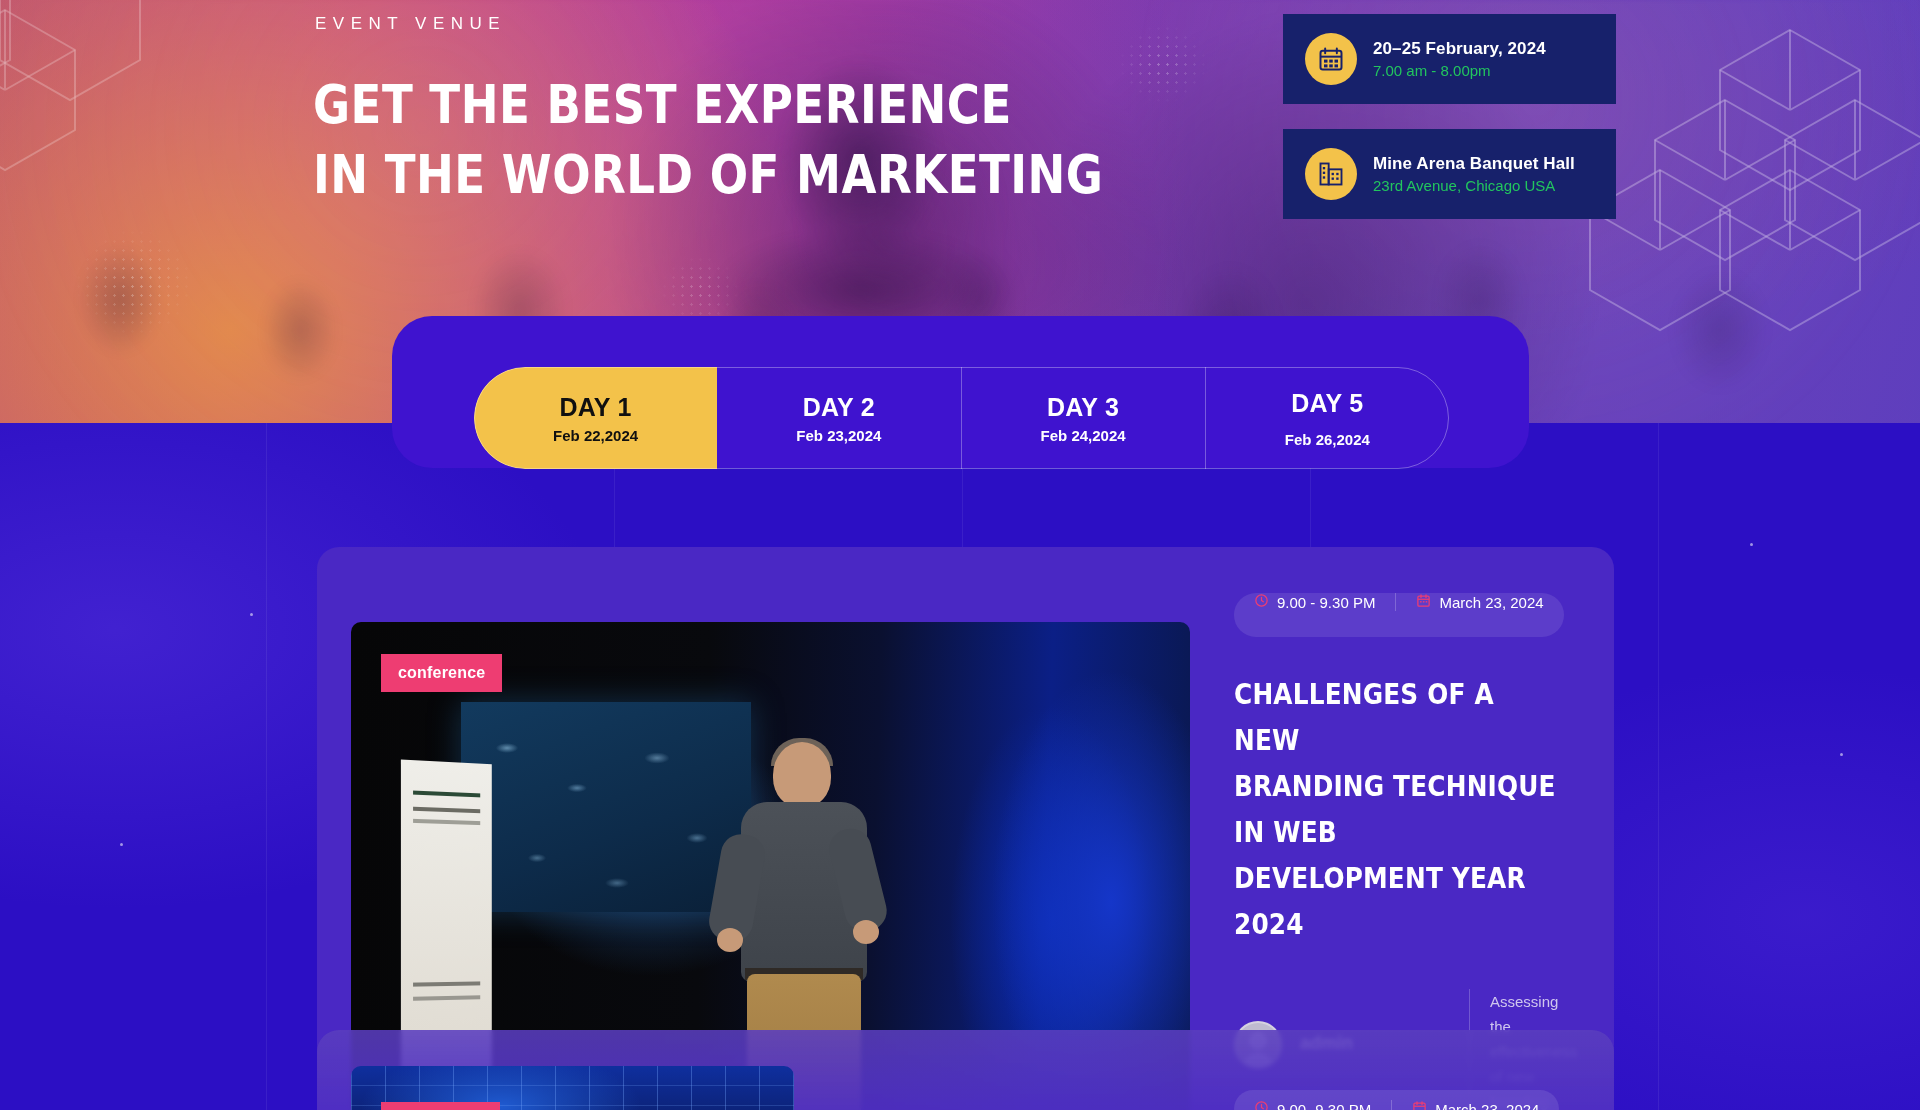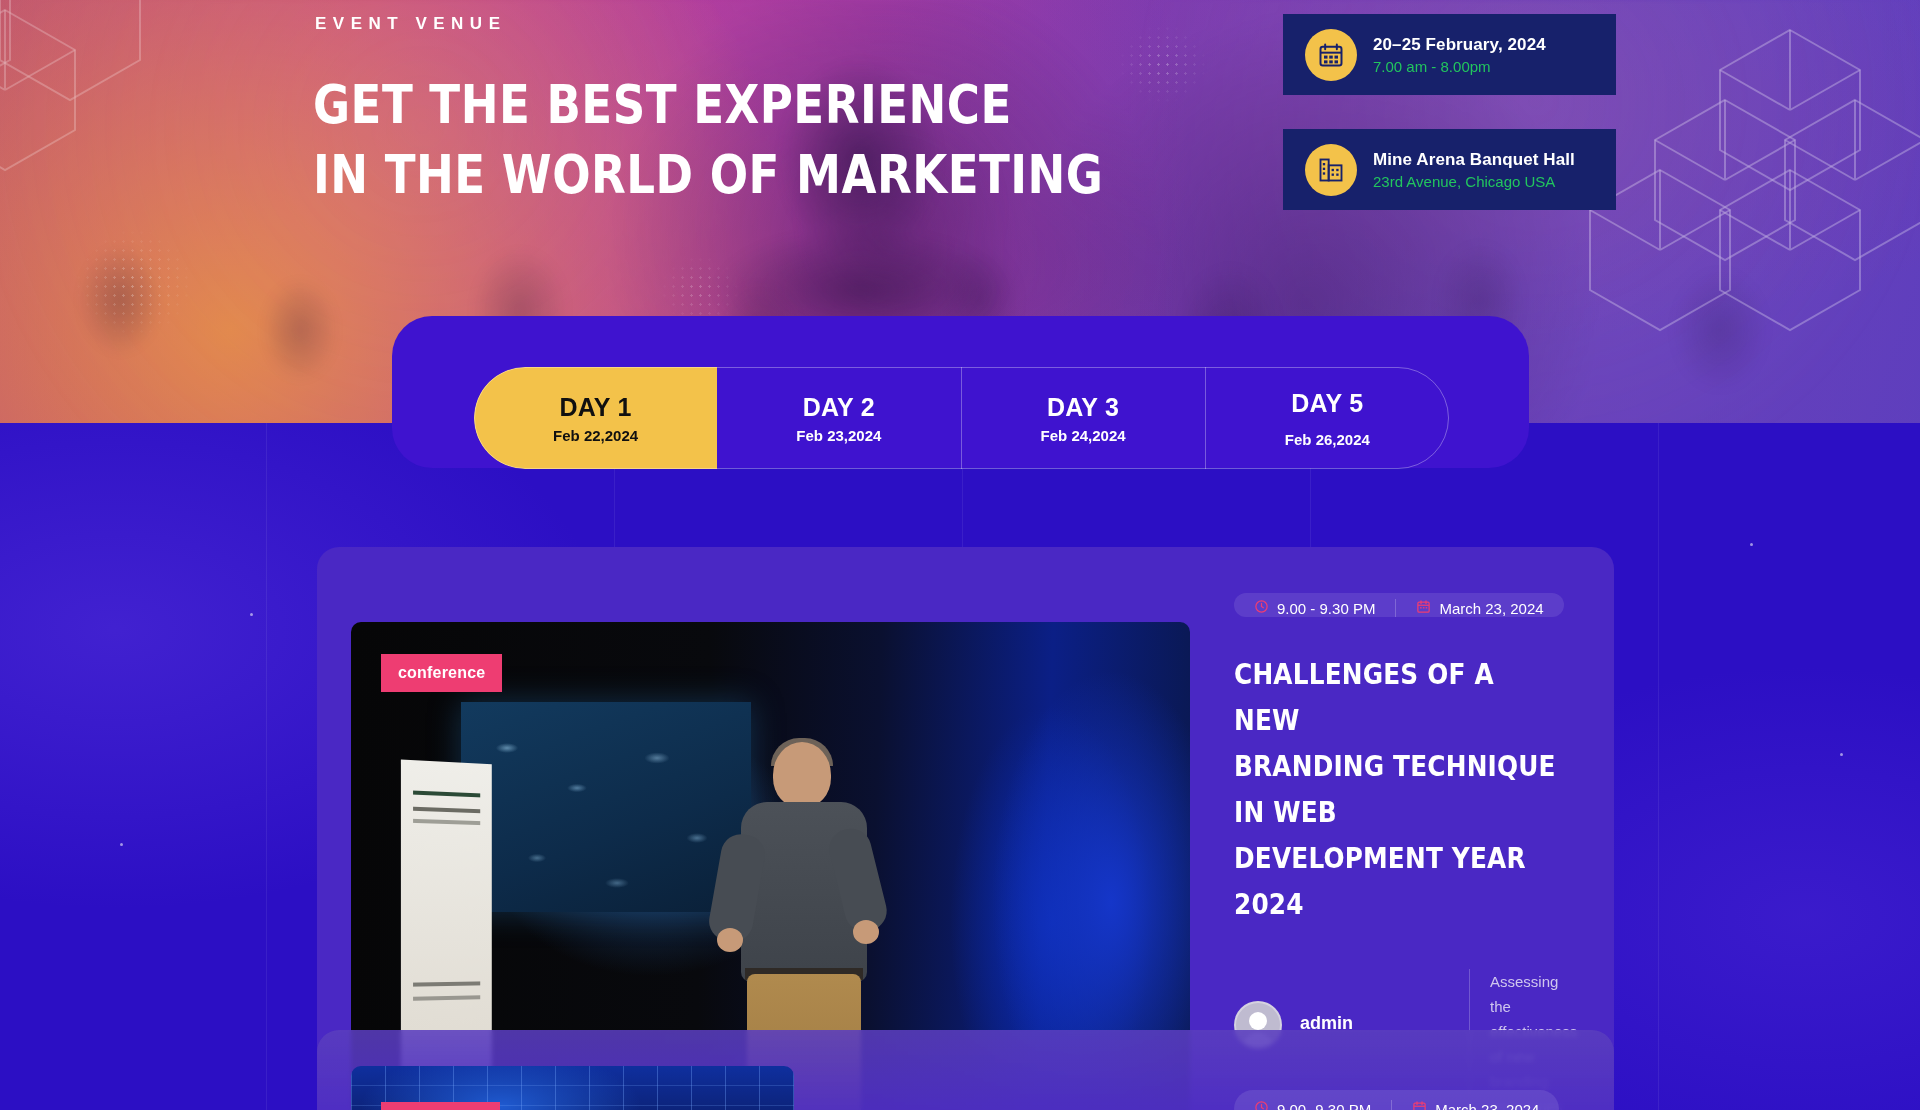--- a/index.html
+++ b/index.html
@@ -66,36 +66,36 @@
     background-size:9px 9px;
     -webkit-mask-image:radial-gradient(ellipse at center, #000 10%, transparent 70%);
             mask-image:radial-gradient(ellipse at center, #000 10%, transparent 70%);
   }
   .dots-a{ left:74px; top:228px; }
   .dots-b{ left:1118px; top:24px; width:90px; height:80px; }
   .dots-c{ left:660px; top:255px; width:80px; height:70px; opacity:.28;}
 
   .eyebrow{
     position:absolute; left:315px; top:14px;
-    color:#ffffff; font-size:17px; font-weight:700;
+    color:#ffffff; font-size:17px; font-weight:400;
     letter-spacing:6.5px;
   }
   .hero-title{
     position:absolute; left:313px; top:70px;
     color:#fff; font-size:54px; line-height:70px;
     font-weight:700; letter-spacing:.5px;
     font-family:"Liberation Sans Narrow","DejaVu Sans Condensed","Liberation Sans", sans-serif;
     transform:scaleX(.93); transform-origin:left top;
     text-transform:uppercase;
   }
   .hero-title span{ display:block; white-space:nowrap; }
 
   
   .info-card{
-    position:absolute; width:333px; height:81px;
+    position:absolute; width:333px; height:90px;
     background:#17216b;
     display:flex; align-items:center; gap:16px;
     padding-left:22px;
   }
   .info-1{ left:1283px; top:14px; }
   .info-2{ left:1283px; top:129px; }
   .info-icon{
     width:52px; height:52px; border-radius:50%;
     background:#f3c24a; flex:0 0 52px;
     display:flex; align-items:center; justify-content:center;
@@ -190,23 +190,23 @@
 
   .badge{
     position:absolute; left:30px; top:32px;
     background:#ee3d72; color:#fff;
     font-size:16px; font-weight:700;
     padding:10px 17px; letter-spacing:.2px;
   }
 
   .session-info{ width:347px; padding-top:10px; }
   .meta-pill{
-    display:inline-flex; align-items:flex-end;
+    display:inline-flex; align-items:flex-start;
     background:rgba(255,255,255,.10);
-    border-radius:22px; height:24px; margin-bottom:34px;
+    border-radius:22px; height:44px; margin-bottom:34px;
   }
   .meta-item{
     display:flex; align-items:center; gap:8px;
     padding:0 20px; color:#fff; font-size:15px; font-weight:400;
     white-space:nowrap;
   }
   .meta-item + .meta-item{ border-left:1px solid rgba(255,255,255,.22); }
   .session-title{
     color:#fff; font-size:29px; line-height:46px; font-weight:700;
     letter-spacing:.2px; text-transform:uppercase;

